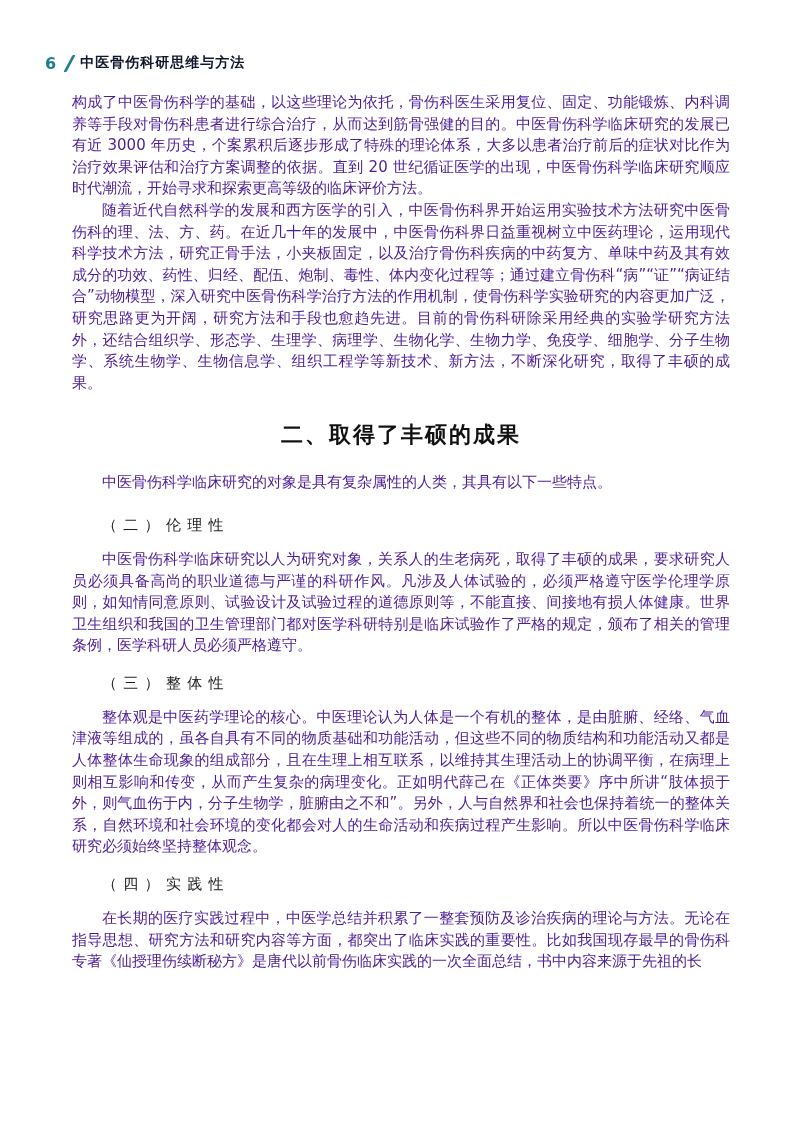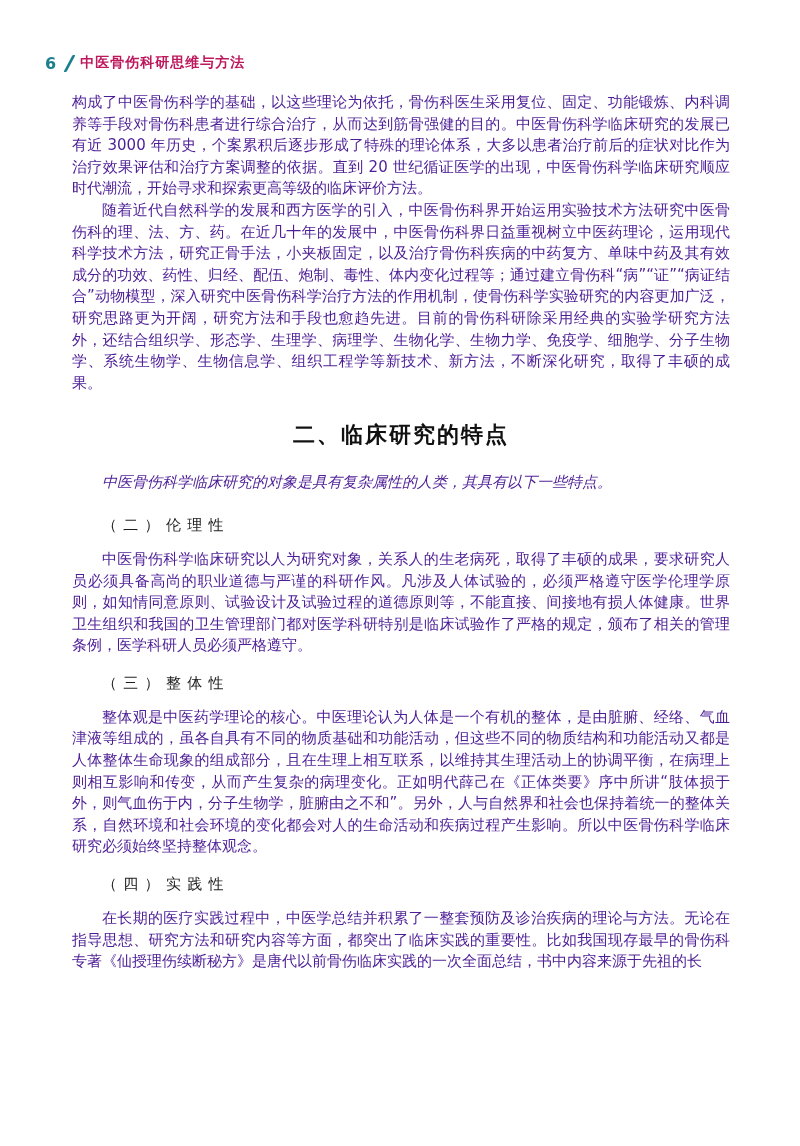--- a/index.html
+++ b/index.html
@@ -35,40 +35,40 @@
     height: 17px;
     background: #1b7f8e;
     transform: skewX(-28deg);
     margin: 0 9px 0 12px;
     border-radius: 1px;
   }
   .booktitle {
     font-size: 14px;
     font-weight: bold;
     letter-spacing: 1px;
-    color: #be185d;
+    color: #0f172a;
   }
   main { margin-top: 18px; }
   p {
     font-size: 15px;
     line-height: 21.6px;
     text-align: justify;
     text-indent: 2em;
     color: #4c1d95;
   }
   p.noindent { text-indent: 0; }
   .chapter-heading {
     font-size: 22px;
     font-weight: bold;
     text-align: center;
     letter-spacing: 2px;
     color: #111111;
     margin: 26px 0 22px 0;
   }
-  .lead { margin-bottom: 20px; font-style: italic; }
+  .lead { margin-bottom: 20px; }
   .sub-title {
     font-size: 15px;
     font-weight: 500;
     letter-spacing: 0.42em;
     text-indent: 2em;
     color: #1d1d1d;
     margin: 15px 0 13px 0;
     line-height: 22px;
   }
 </style>
@@ -81,21 +81,21 @@
     <span class="pagenum">6</span>
     <span class="slash-icon"></span>
     <span class="booktitle">中医骨伤科研思维与方法</span>
   </header>
 
   <main>
 
     <p class="noindent">构成了中医骨伤科学的基础，以这些理论为依托，骨伤科医生采用复位、固定、功能锻炼、内科调养等手段对骨伤科患者进行综合治疗，从而达到筋骨强健的目的。中医骨伤科学临床研究的发展已有近 3000 年历史，个案累积后逐步形成了特殊的理论体系，大多以患者治疗前后的症状对比作为治疗效果评估和治疗方案调整的依据。直到 20 世纪循证医学的出现，中医骨伤科学临床研究顺应时代潮流，开始寻求和探索更高等级的临床评价方法。</p>
     <p>随着近代自然科学的发展和西方医学的引入，中医骨伤科界开始运用实验技术方法研究中医骨伤科的理、法、方、药。在近几十年的发展中，中医骨伤科界日益重视树立中医药理论，运用现代科学技术方法，研究正骨手法，小夹板固定，以及治疗骨伤科疾病的中药复方、单味中药及其有效成分的功效、药性、归经、配伍、炮制、毒性、体内变化过程等；通过建立骨伤科“病”“证”“病证结合”动物模型，深入研究中医骨伤科学治疗方法的作用机制，使骨伤科学实验研究的内容更加广泛，研究思路更为开阔，研究方法和手段也愈趋先进。目前的骨伤科研除采用经典的实验学研究方法外，还结合组织学、形态学、生理学、病理学、生物化学、生物力学、免疫学、细胞学、分子生物学、系统生物学、生物信息学、组织工程学等新技术、新方法，不断深化研究，取得了丰硕的成果。</p>
 
-    <h1 class="chapter-heading">二、临床研究的特点</h1>
+    <h1 class="chapter-heading">二、取得了丰硕的成果</h1>
 
     <p class="lead">中医骨伤科学临床研究的对象是具有复杂属性的人类，其具有以下一些特点。</p>
 
 
     <h2 class="sub-title">（二）伦理性</h2>
     <p>中医骨伤科学临床研究以人为研究对象，关系人的生老病死，取得了丰硕的成果，要求研究人员必须具备高尚的职业道德与严谨的科研作风。凡涉及人体试验的，必须严格遵守医学伦理学原则，如知情同意原则、试验设计及试验过程的道德原则等，不能直接、间接地有损人体健康。世界卫生组织和我国的卫生管理部门都对医学科研特别是临床试验作了严格的规定，颁布了相关的管理条例，医学科研人员必须严格遵守。</p>
 
     <h2 class="sub-title">（三）整体性</h2>
     <p>整体观是中医药学理论的核心。中医理论认为人体是一个有机的整体，是由脏腑、经络、气血津液等组成的，虽各自具有不同的物质基础和功能活动，但这些不同的物质结构和功能活动又都是人体整体生命现象的组成部分，且在生理上相互联系，以维持其生理活动上的协调平衡，在病理上则相互影响和传变，从而产生复杂的病理变化。正如明代薛己在《正体类要》序中所讲“肢体损于外，则气血伤于内，分子生物学，脏腑由之不和”。另外，人与自然界和社会也保持着统一的整体关系，自然环境和社会环境的变化都会对人的生命活动和疾病过程产生影响。所以中医骨伤科学临床研究必须始终坚持整体观念。</p>
 

